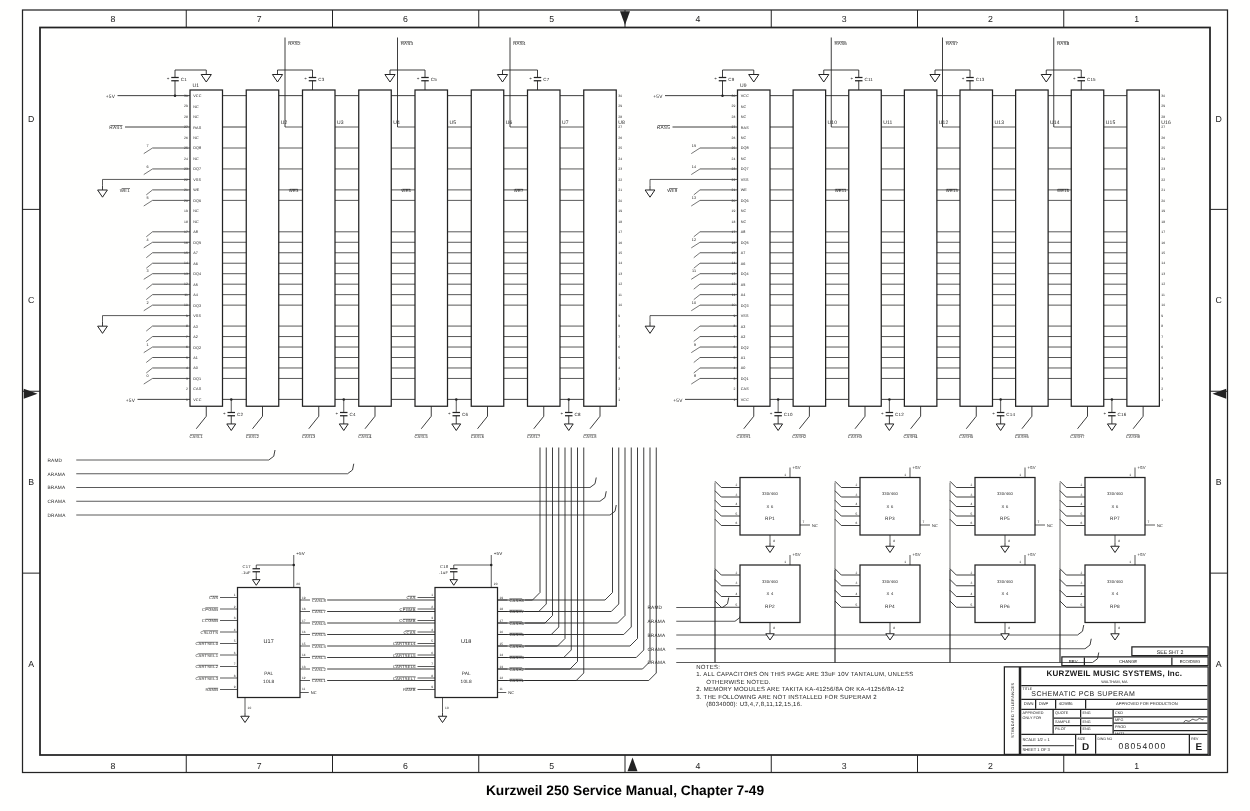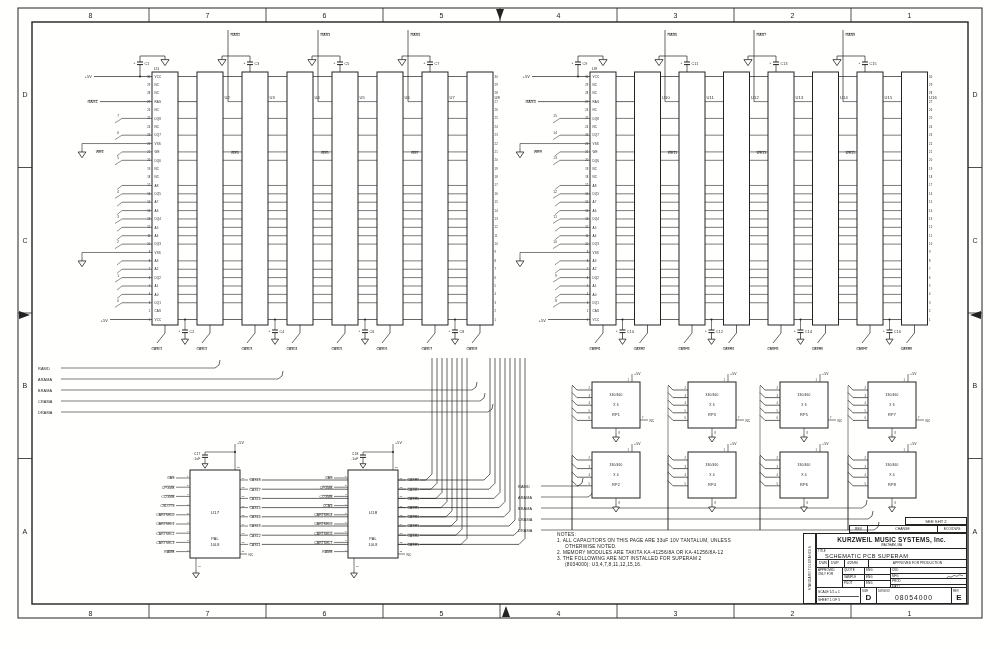--- a/index.html
+++ b/index.html
@@ -1165,13 +1165,14 @@
             <div class="num">08054000</div>
           </div>
         <div class="bc w14 last">
             <div class="lbl">REV</div>
             <div class="big">E</div>
           </div>
       </div>
     </div>
   </div>
 
+  <div id="caption" class="abs">Kurzweil 250 Service Manual, Chapter 7-49</div>
 </div>
 
 </body></html>

